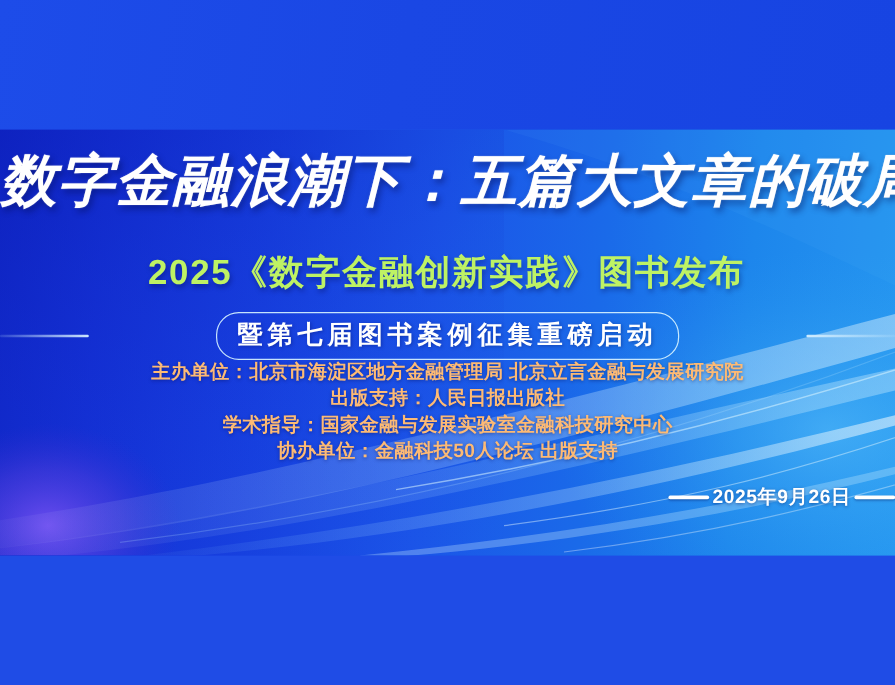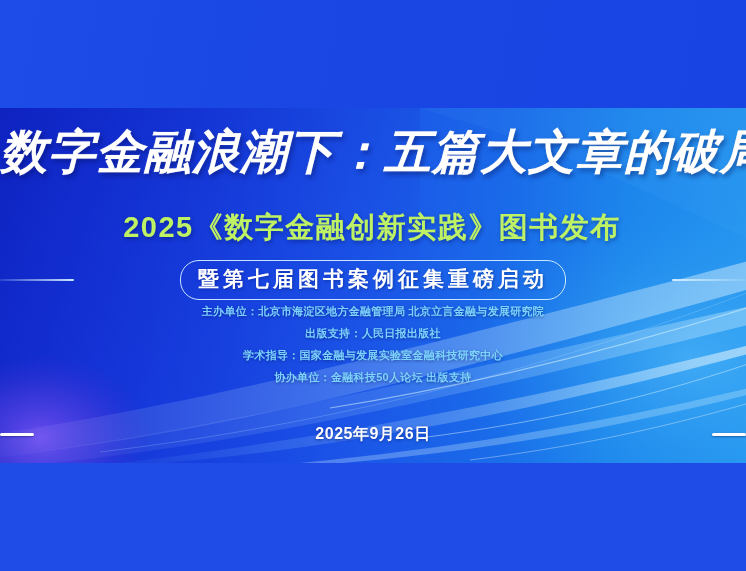--- a/index.html
+++ b/index.html
@@ -97,32 +97,32 @@
     letter-spacing:4px;
     white-space:nowrap;
     text-shadow:1px 1px 3px rgba(0,10,80,.35);
   }
 
   .credits {
     position:absolute; top:192px; left:0; width:746px;
     text-align:center;
   }
   .credit-line {
-    color:#7dd3fc;
-    font-weight:bold;
-    font-size:11px;
+    color:#fdba74;
+    font-weight:bold;
+    font-size:16px;
     letter-spacing:.3px;
     line-height:22px;
     white-space:nowrap;
     text-shadow:0 1px 3px rgba(0,10,80,.45);
   }
 
   .daterow {
     position:absolute; top:296px; left:0; width:746px;
-    display:flex; align-items:center; justify-content:space-between; gap:3px;margin-top:20px;
+    display:flex; align-items:center; justify-content:flex-end; gap:3px;
   }
   .dash {
     width:34px; height:2.5px; background:#ffffff; border-radius:2px;
     box-shadow:0 1px 2px rgba(0,10,80,.4);
   }
   .date {
     color:#ffffff; font-weight:bold; font-size:16px; letter-spacing:.5px;
     white-space:nowrap;
     text-shadow:0 1px 3px rgba(0,10,80,.45);
   }

